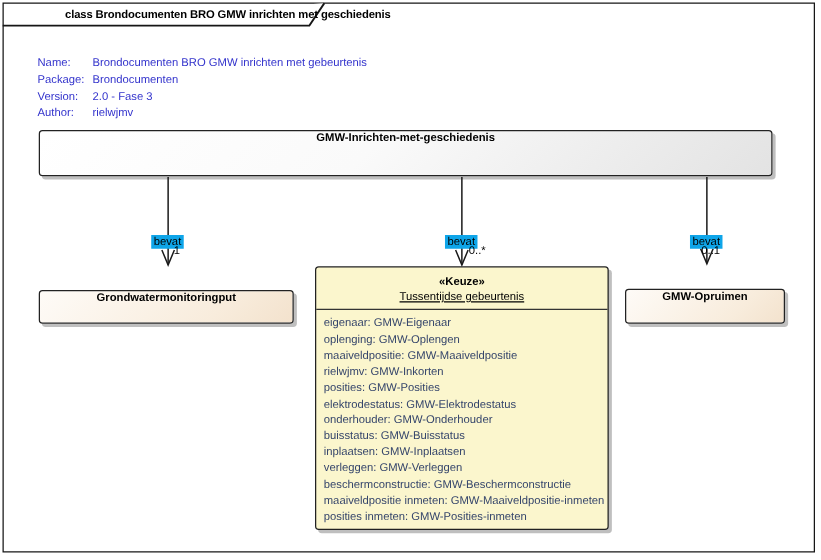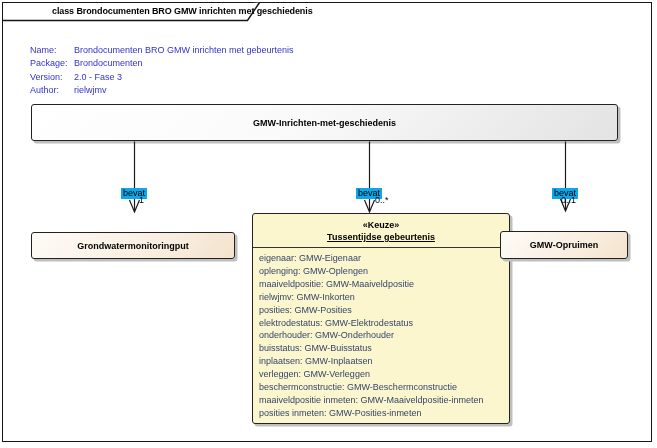--- a/index.html
+++ b/index.html
@@ -17,44 +17,44 @@
     position:absolute; left:24px; top:6px; font-size:9px; font-weight:bold;
     color:#000; white-space:nowrap; letter-spacing:-0.1px;margin-left:28px;
   }
   .meta { position:absolute; left:30px; top:44px; font-size:9px; color:#3333cc; }
   .meta-row { line-height:13.4px; white-space:nowrap; }
   .meta-label { display:inline-block; width:44px; }
   .uml-box {
     position:absolute; box-sizing:border-box;
     border:1.5px solid #222222; border-radius:3px;
     box-shadow:2.5px 2.5px 0 #bfbfbf;
-    display:flex; align-items:center; justify-content:center;
+    display:flex; align-items:flex-start; justify-content:center;
   }
   .root-box {
     left:31px; top:104px; width:587px; height:37px;
     background:linear-gradient(135deg,#ffffff 0%,#fafafa 45%,#e3e3e3 100%);
   }
   .class-cream {
     background:linear-gradient(135deg,#fefbf7 0%,#f8ecdc 70%,#f3e2cd 100%);
     margin-top:19px;
   }
   .box-left  { left:31px;  top:213px; width:204px; height:27px; }
   .box-right { left:500px; top:212px; width:128px; height:28px; }
   .box-title { font-size:9px; font-weight:bold; color:#000; white-space:nowrap; }
   .choice-box {
-    position:absolute; left:252px; top:213px; width:258px; height:211px;
+    position:absolute; left:252px; top:213px; width:235px; height:211px;
     box-sizing:border-box; border:1.5px solid #222222; border-radius:3px;
     background:#fbf6cd; box-shadow:2.5px 2.5px 0 #bfbfbf;
   }
   .choice-header {
     height:34px; box-sizing:border-box; border-bottom:1px solid #333333;
     text-align:center; padding-top:6px;
   }
   .stereotype { font-size:9px; font-weight:bold; color:#000; line-height:11px; }
-  .choice-name { font-size:9px; font-weight:bold; color:#000; text-decoration:underline; line-height:13px; }
+  .choice-name { font-size:9px; font-weight:normal; color:#000; text-decoration:underline; line-height:13px; }
   .attr-list { padding:4px 4px 0 6px; }
   .attr-list > div {
     font-size:9px; line-height:12.9px; color:#35456b; white-space:nowrap;
   }
   .connector-layer { position:absolute; left:0; top:0; pointer-events:none; }
   .rel-label {
     position:absolute; transform:translateX(-50%); background:#0ea5e9;
     font-size:9px; color:#000; padding:0 2px; line-height:11px;margin-top:24px;
   }
   .mult-label { position:absolute; font-size:9px; color:#000; line-height:10px; }

